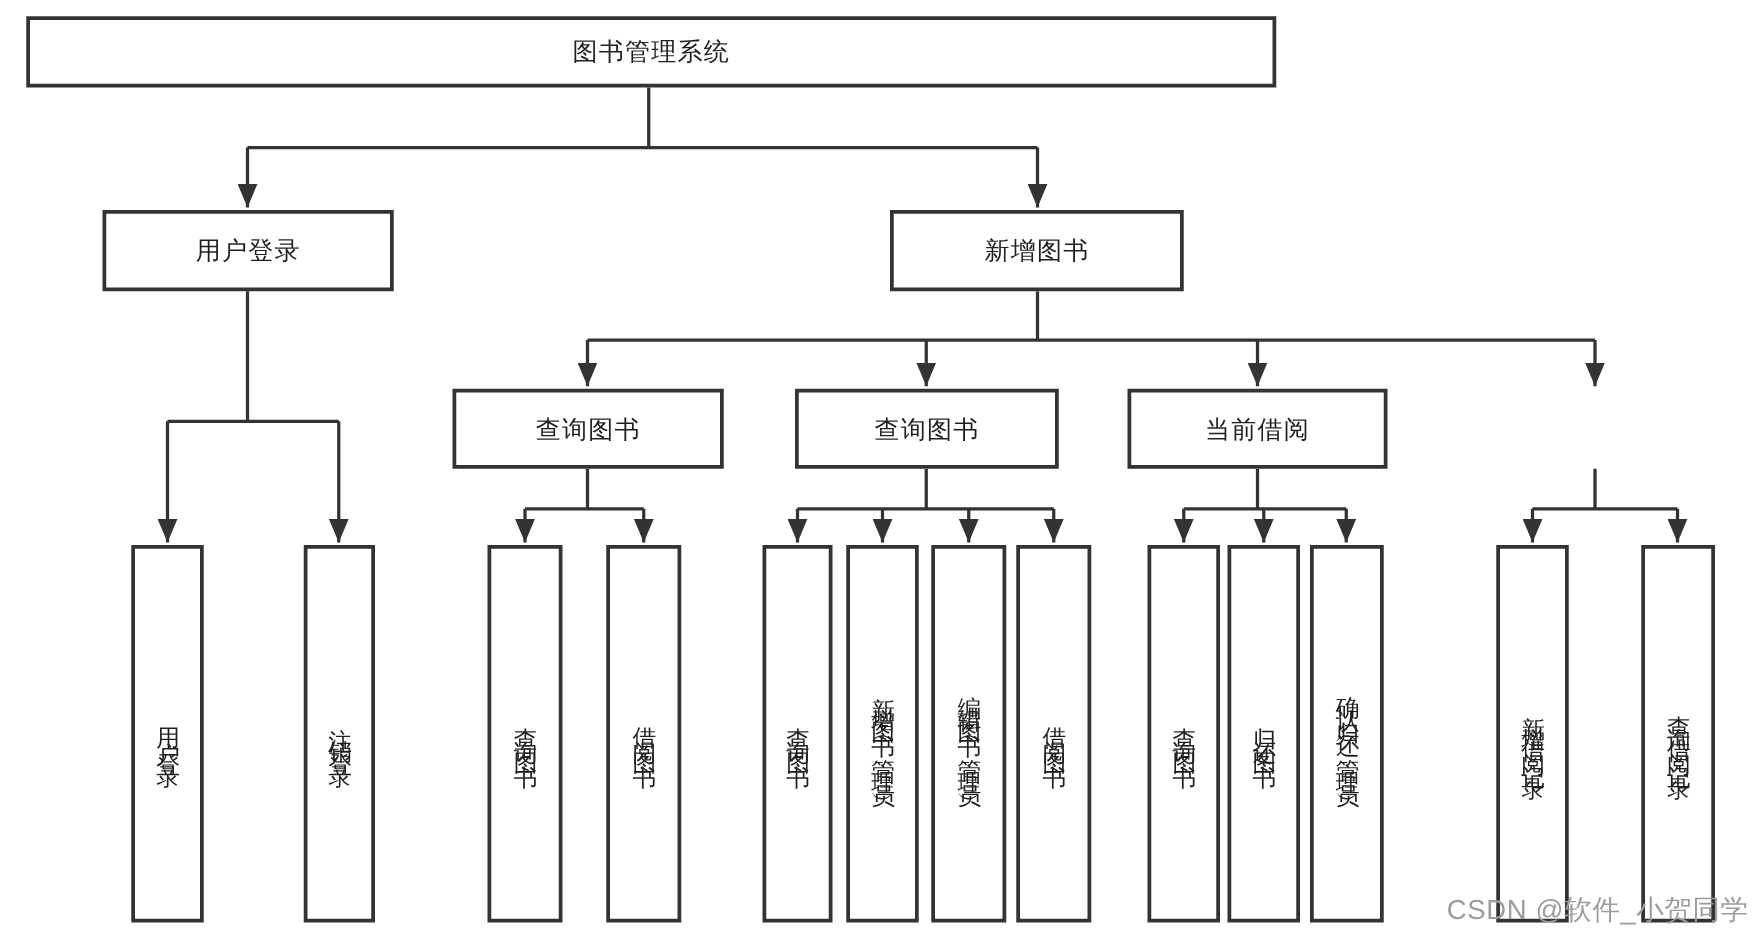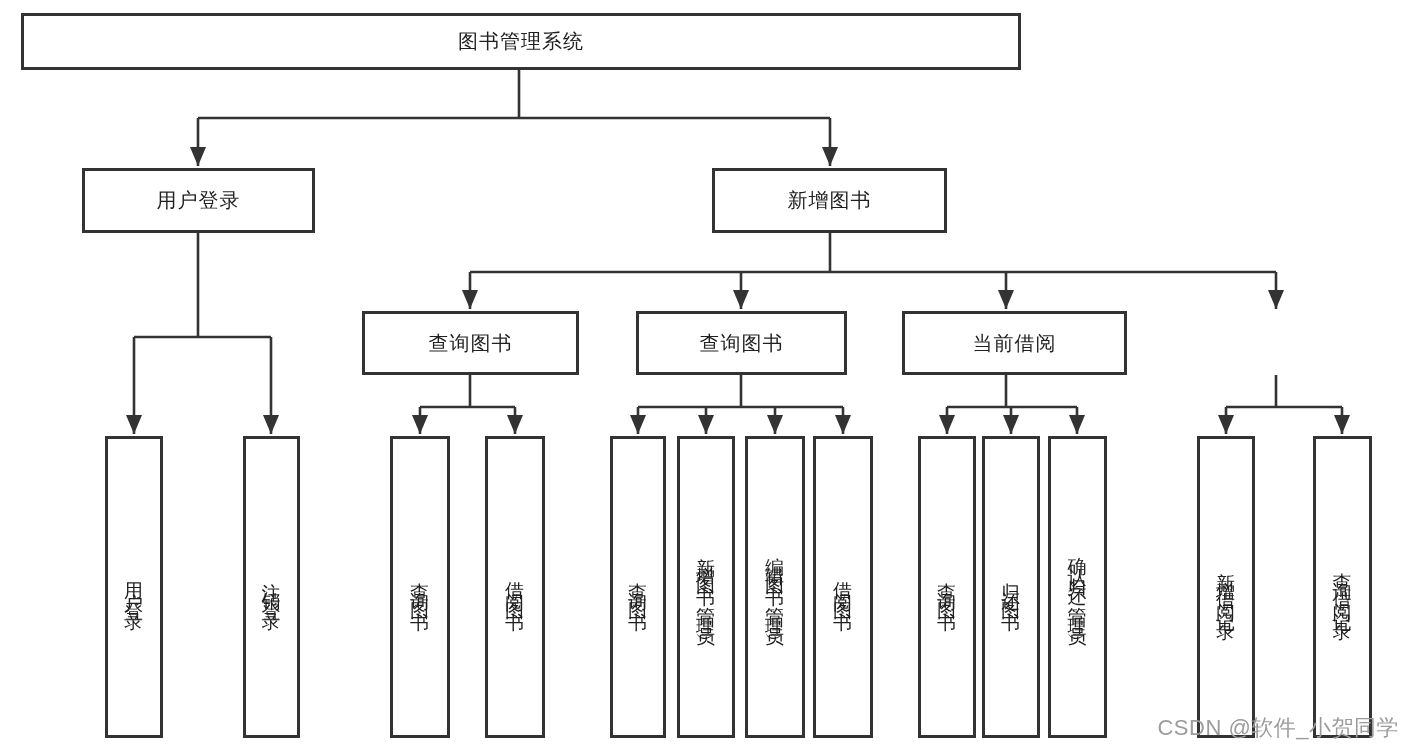--- a/index.html
+++ b/index.html
@@ -104,21 +104,21 @@
   <div class="node hnode" style="left:712px;top:168px;width:235px;height:65px">
     <span>新增图书</span>
   </div>
 
   <div class="node hnode" style="left:362px;top:311px;width:217px;height:64px">
     <span>查询图书</span>
   </div>
   <div class="node hnode" style="left:636px;top:311px;width:211px;height:64px">
     <span>查询图书</span>
   </div>
-  <div class="node hnode" style="left:902px;top:311px;width:225px;height:64px">
+  <div class="node hnode" style="left:902px;top:311px;width:208px;height:64px">
     <span>当前借阅</span>
   </div>
 
   <div class="node leaf" style="left:105px;top:436px;width:58px;height:302px">
     <span class="v">用户登录</span>
   </div>
   <div class="node leaf" style="left:243px;top:436px;width:57px;height:302px">
     <span class="v">注销登录</span>
   </div>
 

